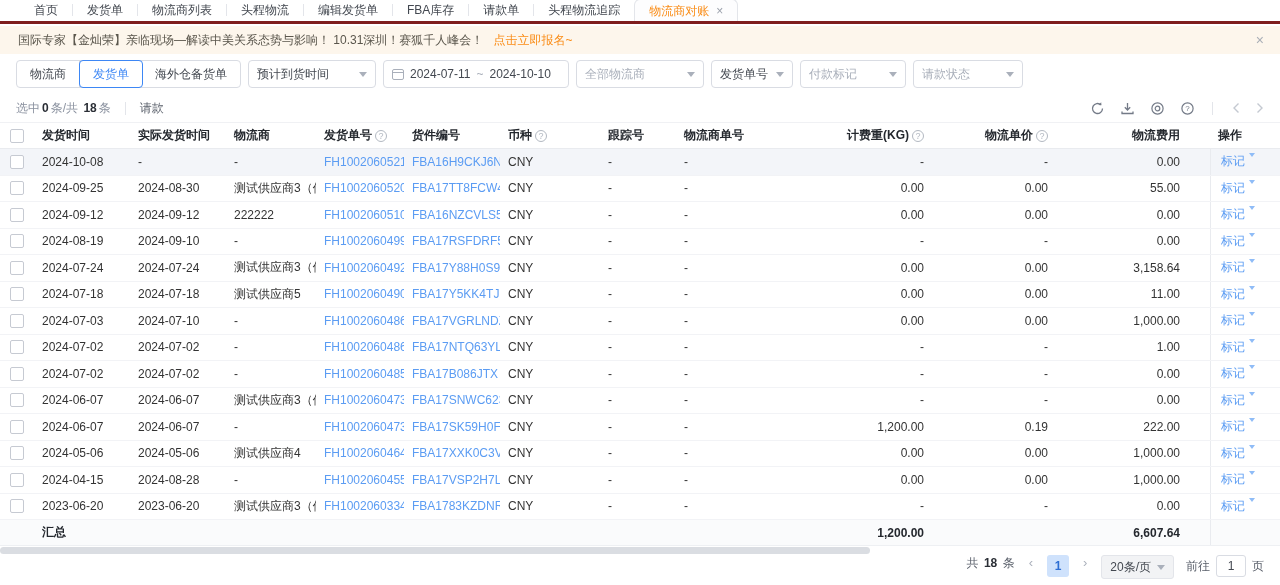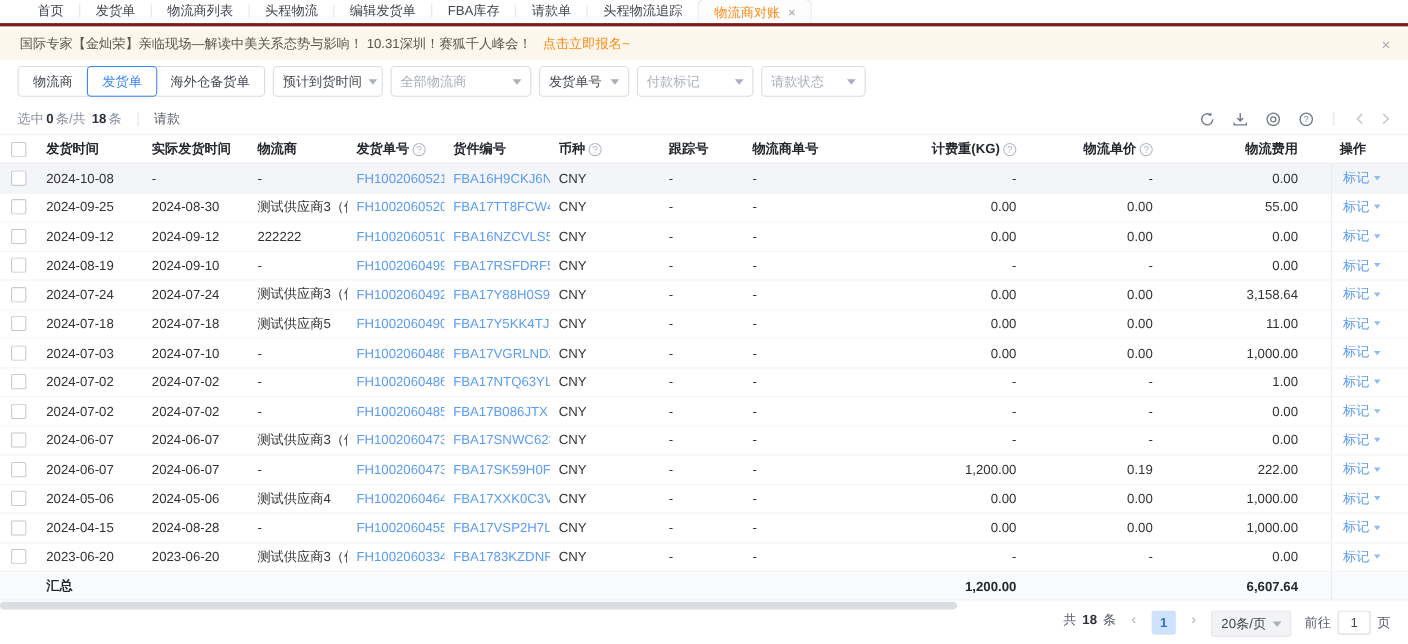--- a/index.html
+++ b/index.html
@@ -59,21 +59,21 @@
   .thead { height:27px; border-top:1px solid #f0f1f4; border-bottom:1px solid #e9ebef; font-weight:bold; color:#24282e; }
   .cell { padding:0 8px; overflow:hidden; white-space:nowrap; text-overflow:ellipsis; display:flex; align-items:center; gap:3px; }
   .cell.num { justify-content:flex-end; padding-right:16px; }
   .cell.fee { padding-right:30px; }
   .cell.price { padding-right:10px; }
   .cell.center { justify-content:center; }
   .trow { height:26.5px; border-bottom:1px solid #f2f3f6; }
   .trow.hl { background:#f3f5f9; }
   .link { color:#5b9cf3; cursor:pointer; }
   .action-cell { border-left:1px solid #e9ebef; height:100%; display:flex; align-items:center; padding-left:10px; gap:4px; }
-  .mark-link { color:#5b9cf3; cursor:pointer; display:flex; align-items:center; gap:4px;font-family:Liberation Serif, serif; }
+  .mark-link { color:#5b9cf3; cursor:pointer; display:flex; gap:4px;font-family:Liberation Serif, serif; }
   .mark-link .caret { border-top-color:#8fbcf7; border-left-width:3.5px; border-right-width:3.5px; border-top-width:4.5px; }
   .checkbox { width:14px; height:14px; border:1px solid #c6cad2; border-radius:2px; background:#fff; cursor:pointer; }
   .info-icon { width:12px; height:12px; border:1px solid #b3b9c2; border-radius:50%; color:#b3b9c2;
     font-size:9px; line-height:10px; text-align:center; font-weight:normal; flex:none; }
   .summary { height:26px; background:#fafbfc; border-bottom:1px solid #eef0f3; font-weight:bold; color:#24282e; }
   .hscroll { height:9px; position:relative; background:#fff; }
   .hscroll .thumb { position:absolute; left:0; top:1px; height:7px; width:68%; background:#dadde2; border-radius:4px; cursor:pointer; }
 
   
   .pagination { height:30px; display:flex; align-items:flex-start; justify-content:flex-end; gap:12px;
@@ -135,43 +135,49 @@
   <span class="banner-close">×</span>
 </div>
 
 <div class="filters">
   <div class="seg" id="segmented">
       <div class="seg-item">物流商</div>
       <div class="seg-item active">发货单</div>
       <div class="seg-item">海外仓备货单</div>
     </div>
 
-  <div class="ctrl" style="width:100px">
+  <div class="ctrl" style="width:128px">
     <span class="grow">预计到货时间</span>
     <span class="caret"></span>
   </div>
 
+  <div class="ctrl" style="width:186px">
+    <span class="cal-icon"></span>
+    <span>2024-07-11</span>
+    <span class="placeholder">~</span>
+    <span>2024-10-10</span>
+  </div>
 
   <div class="ctrl" style="width:128px">
     <span class="grow placeholder">全部物流商</span>
     <span class="caret"></span>
   </div>
 
   <div class="ctrl" style="width:82px">
     <span class="grow">发货单号</span>
     <span class="caret"></span>
   </div>
 
 
   <div class="ctrl" style="width:106px">
     <span class="grow placeholder">付款标记</span>
     <span class="caret"></span>
   </div>
 
-  <div class="ctrl" style="width:95px">
+  <div class="ctrl" style="width:110px">
     <span class="grow placeholder">请款状态</span>
     <span class="caret"></span>
   </div>
 </div>
 
 <div class="toolbar">
   <span class="sel-text">
     <span>选中</span><b>0</b><span>条/共</span>
     <b>18</b><span>条</span>
   </span>

